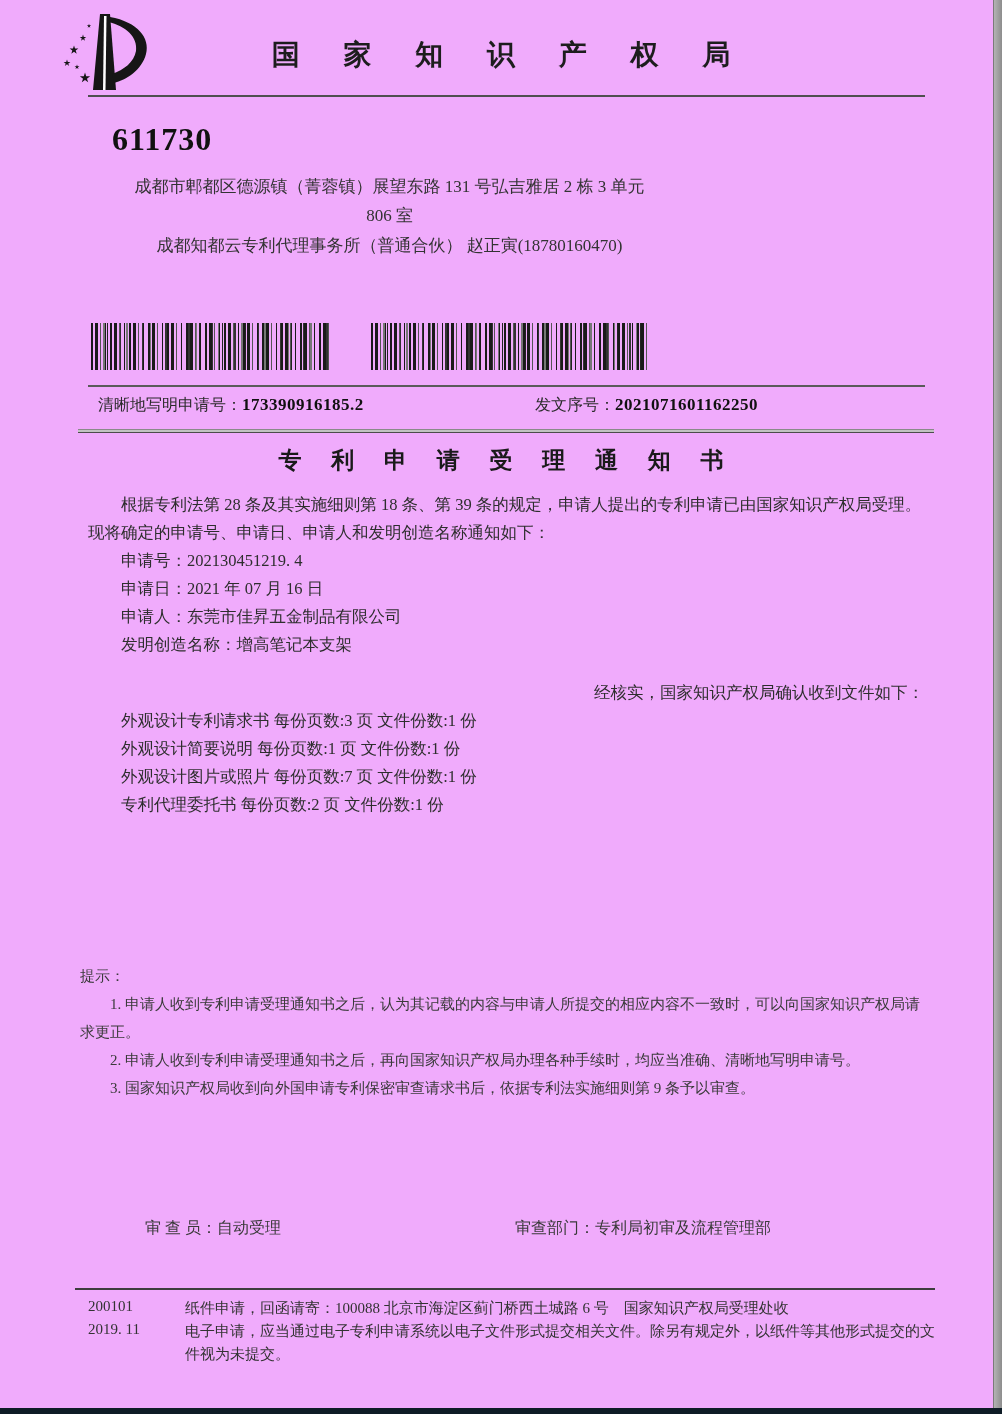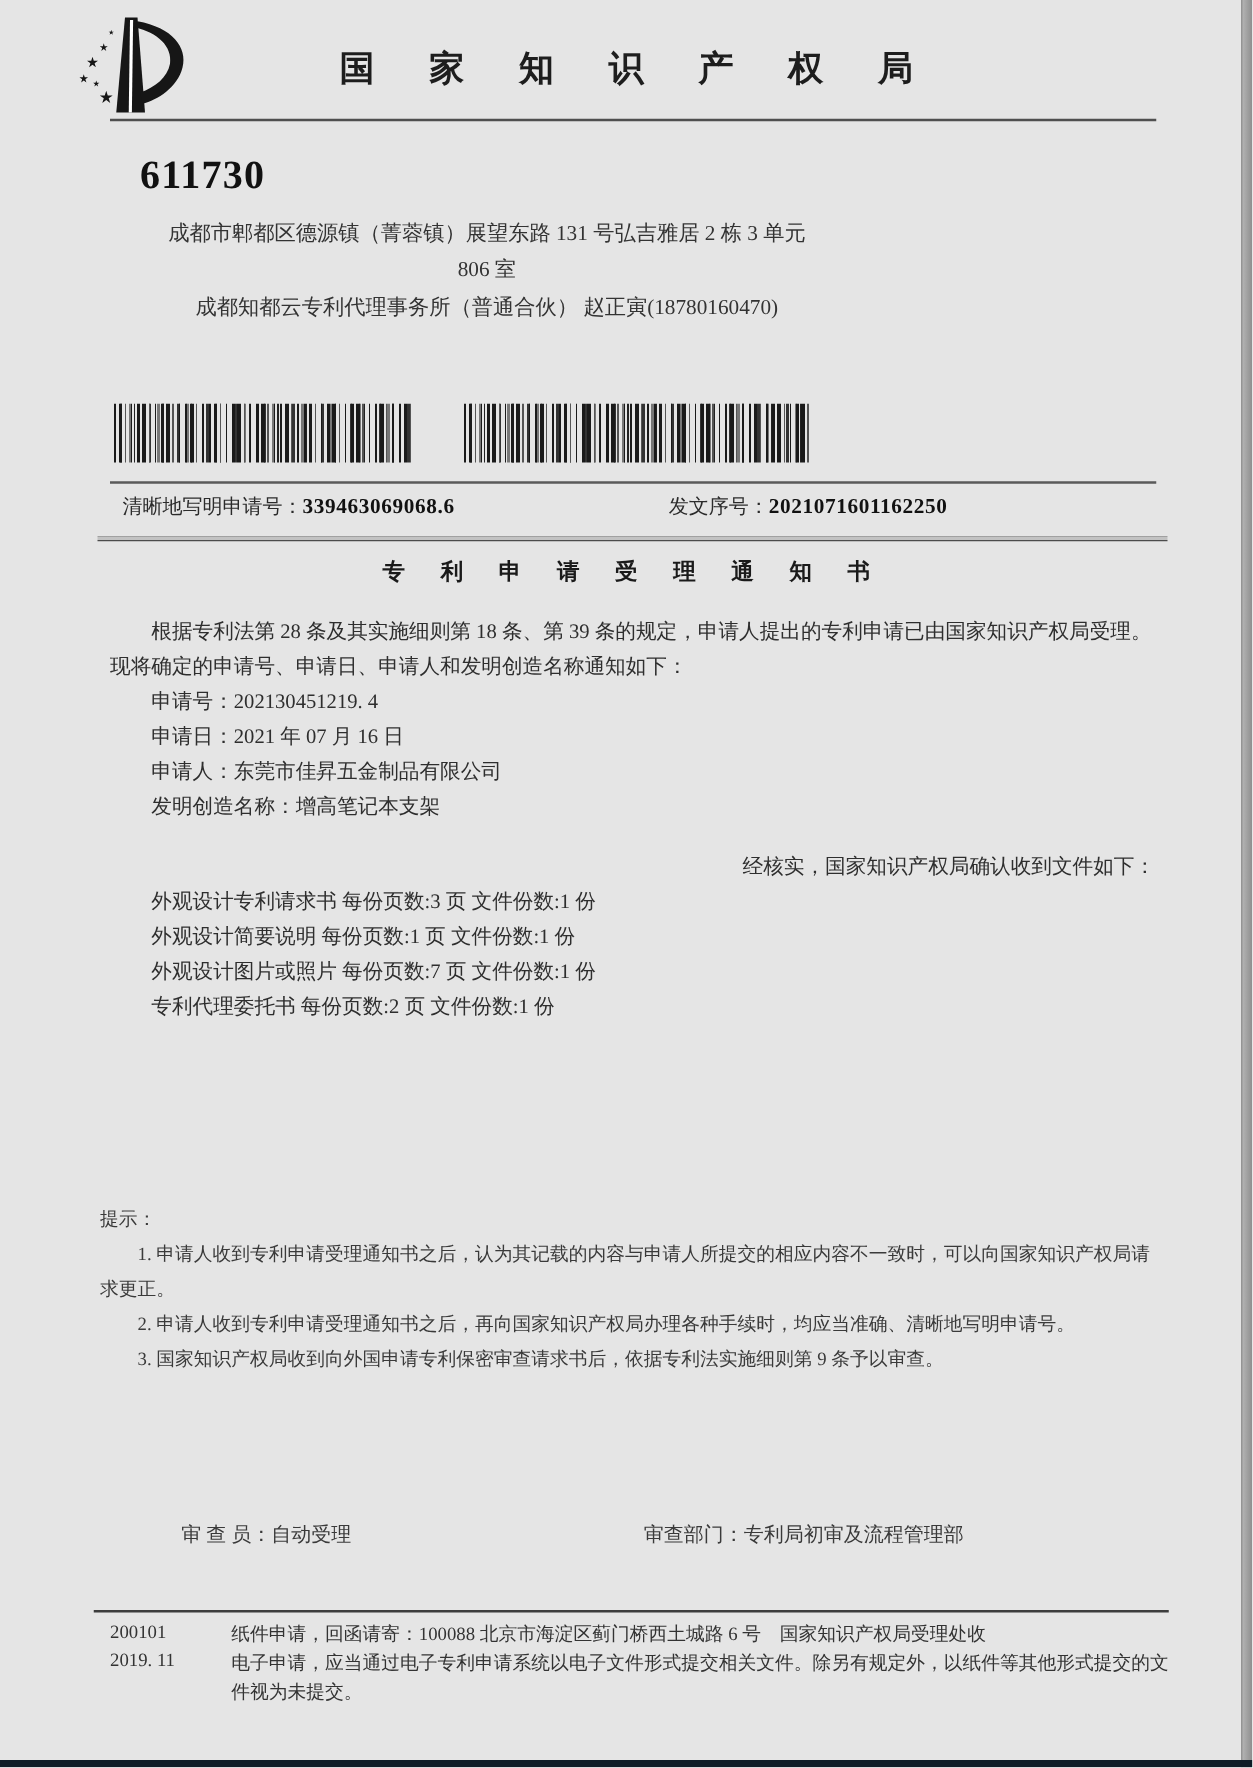--- a/index.html
+++ b/index.html
@@ -1,17 +1,17 @@
 <!DOCTYPE html>
 <html><head>
 <meta charset="utf-8">
 <style>
   html,body{margin:0;padding:0;background:#ffffff;}
   .page{
-    position:relative;width:1002px;height:1414px;background:#e5e5e5;overflow:hidden;
+    position:relative;width:1002px;height:1414px;background:#f0abfc;overflow:hidden;
     font-family:"Liberation Serif","DejaVu Serif",serif;color:#2b2b2b;
   }
   
   .logo{position:absolute;left:60px;top:10px;width:92px;height:84px;}
   .agency-title{
     position:absolute;left:0;top:36px;width:100%;text-align:center;
     font-family:"Liberation Sans","DejaVu Sans",sans-serif;
     font-size:28px;font-weight:bold;letter-spacing:18px;text-indent:18px;color:#1d1d1d;
   }
   
@@ -44,21 +44,21 @@
   .ref-right{position:absolute;left:447px;top:10px;}
   .ref-label{color:#2b2b2b;}
   .ref-value{font-weight:bold;font-size:17px;color:#111;letter-spacing:0.5px;}
   .thick-rule{
     position:absolute;left:78px;top:429px;width:856px;height:4px;
     background:linear-gradient(to bottom,#8a8a8a 0 1px,#c2c2c2 1px 3px,#4c4c4c 3px 4px);
   }
   
   .notice-title{
     position:absolute;left:0;top:445px;width:100%;text-align:center;
-    font-size:18px;font-weight:bold;letter-spacing:12px;text-indent:12px;color:#1a1a1a;
+    font-size:23px;font-weight:bold;letter-spacing:12px;text-indent:12px;color:#1a1a1a;
   }
   .body-block{position:absolute;left:88px;top:491px;width:836px;font-size:16.5px;line-height:28px;color:#2e2e2e;}
   .body-block p{margin:0;text-indent:2em;}
   .received-intro{margin-top:20px !important;text-align:right;}
   
   .tips-block{position:absolute;left:80px;top:962px;width:848px;font-size:15px;line-height:28px;color:#3a3a3a;}
   .tips-label{margin:0;}
   .tips-block p.tip{margin:0;text-indent:2em;}
   
   .examiner{position:absolute;left:145px;top:1218px;font-size:16px;color:#3a3a3a;}
@@ -97,21 +97,21 @@
       <div class="addr-line1">成都市郫都区德源镇（菁蓉镇）展望东路 131 号弘吉雅居 2 栋 3 单元</div>
       <div class="addr-line2">806 室</div>
       <div class="agent-line">成都知都云专利代理事务所（普通合伙）  赵正寅(18780160470)</div>
       <div class="barcode barcode-1"></div>
       <div class="barcode barcode-2"></div>
     </div>
   </div>
 
   <div class="ref-row">
     <div class="ref-left">
-      <span class="ref-label">清晰地写明申请号：</span><span class="ref-value">339463069068.6</span>
+      <span class="ref-label">清晰地写明申请号：</span><span class="ref-value">173390916185.2</span>
     </div>
     <div class="ref-right">
       <span class="ref-label">发文序号：</span><span class="ref-value">2021071601162250</span>
     </div>
   </div>
   <div class="thick-rule"></div>
 
   <div class="notice-title">专 利 申 请 受 理 通 知 书</div>
 
   <div class="body-block">

